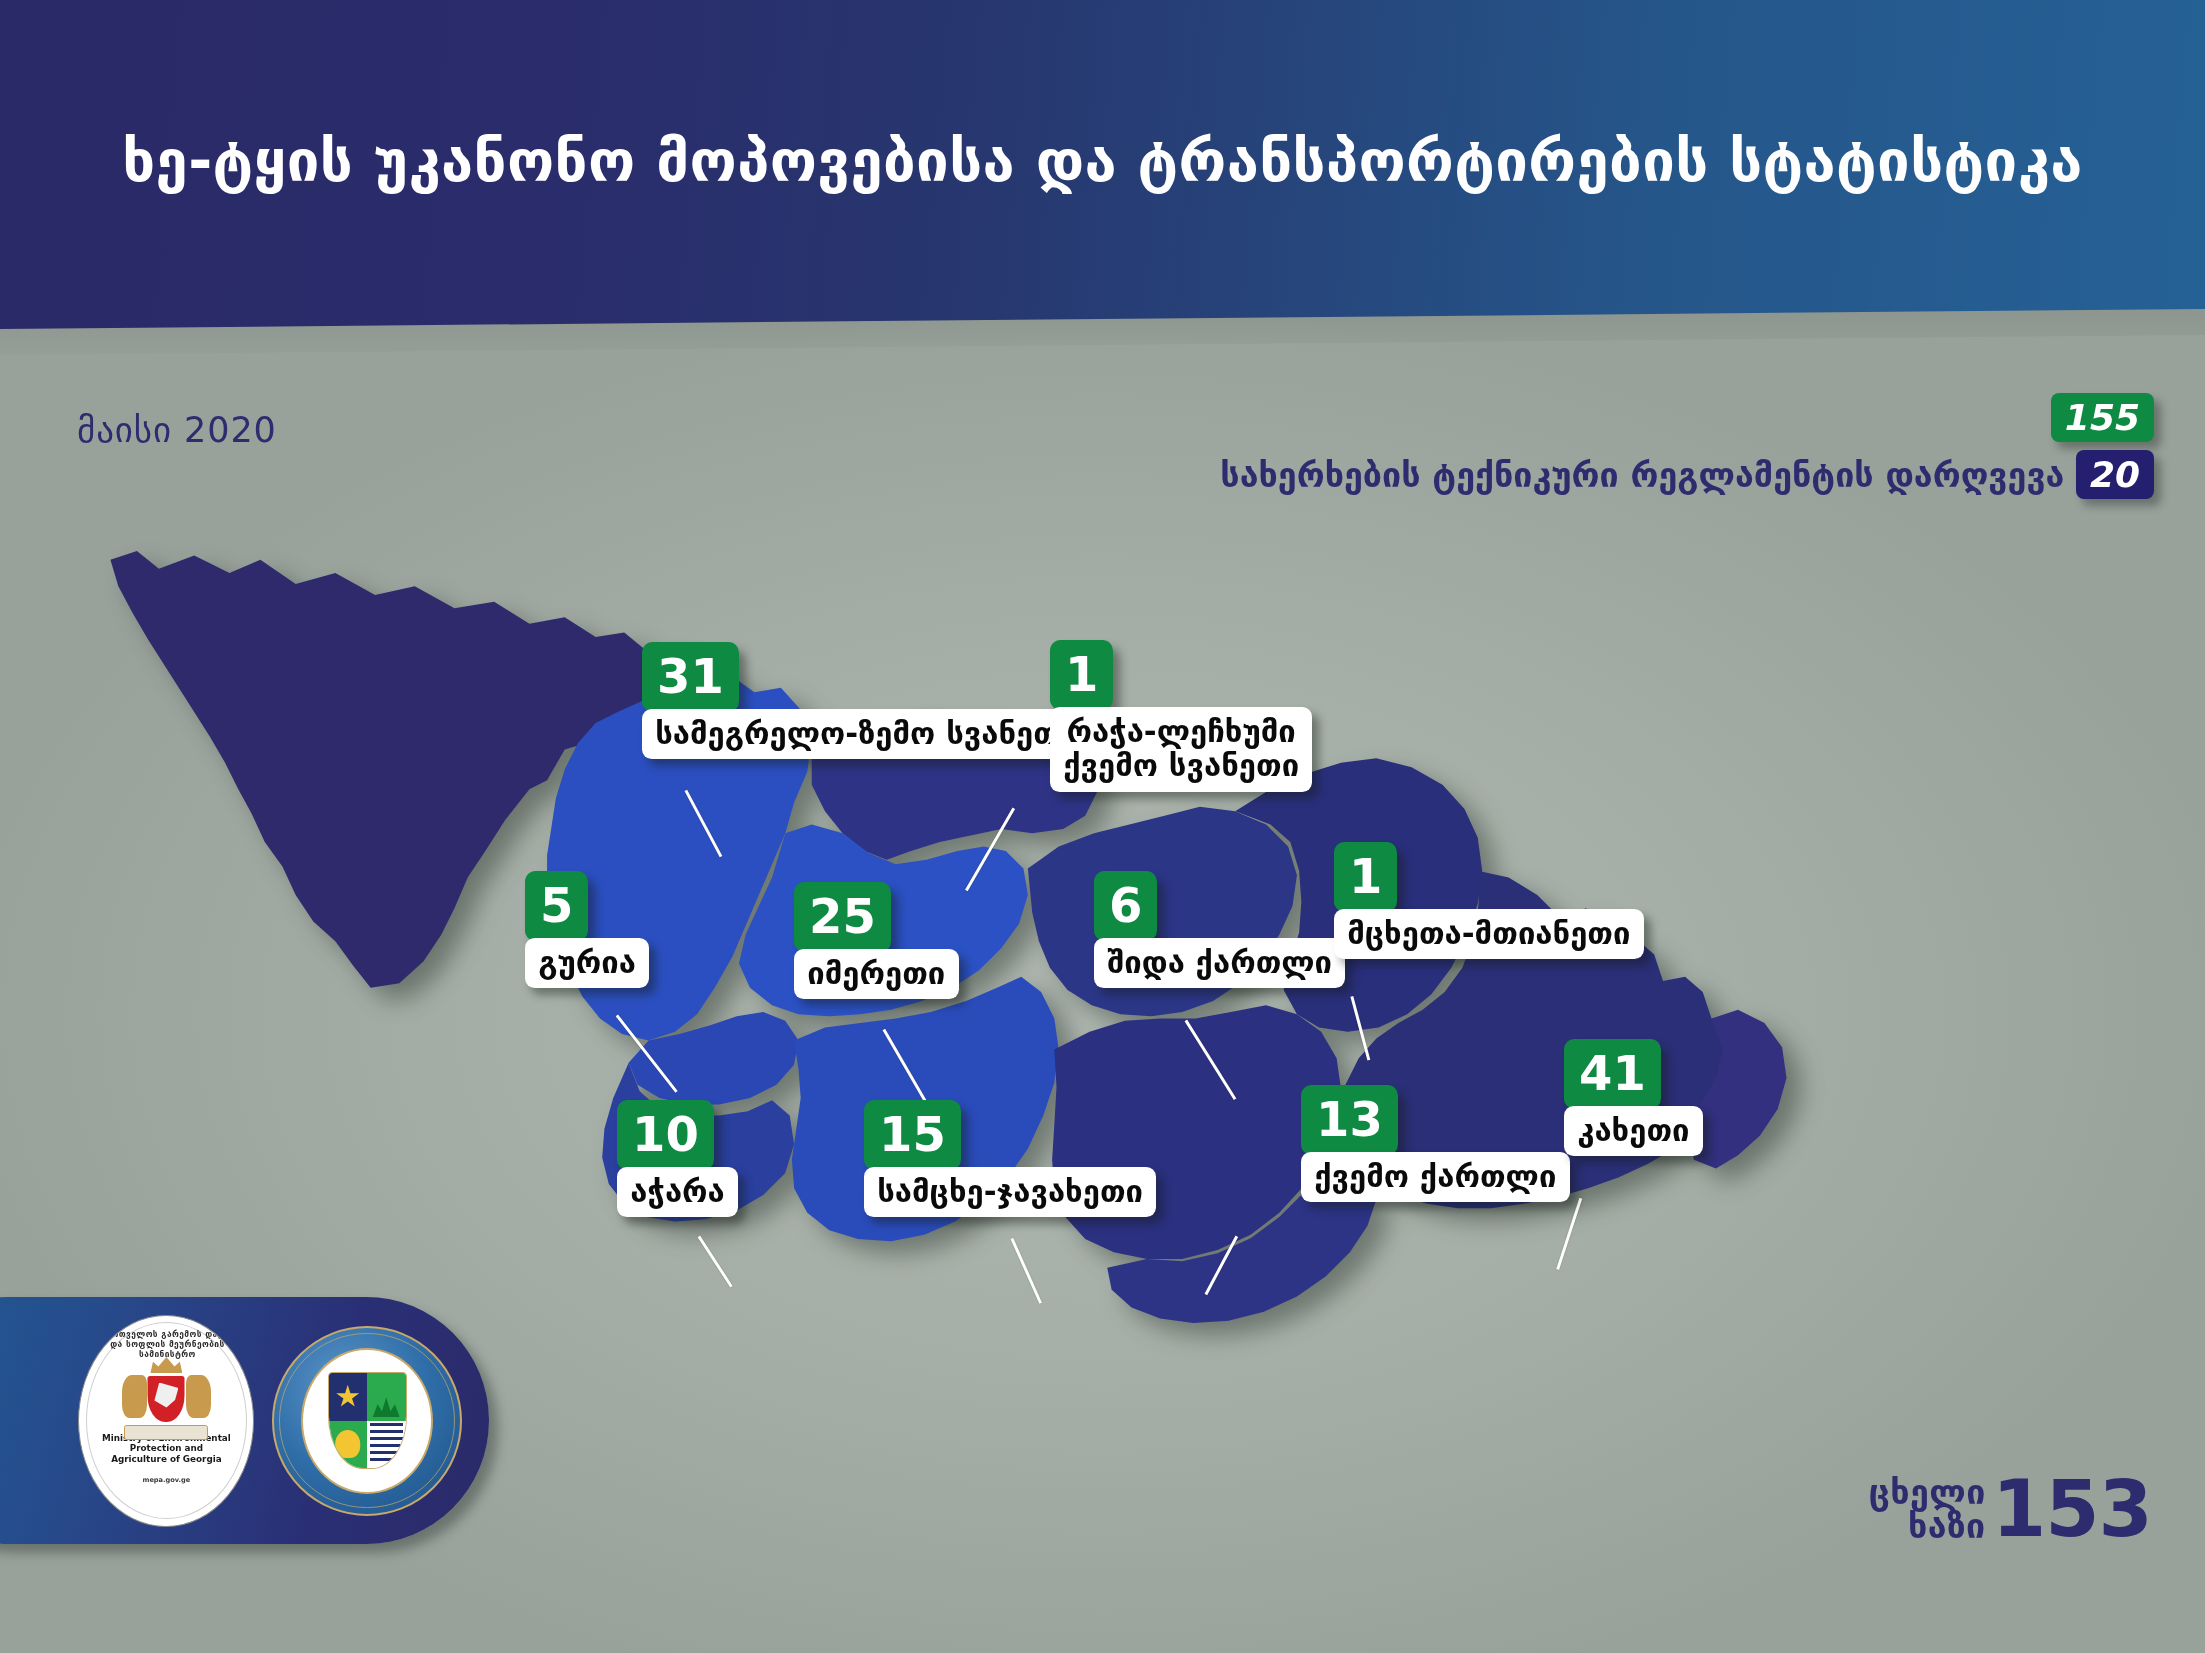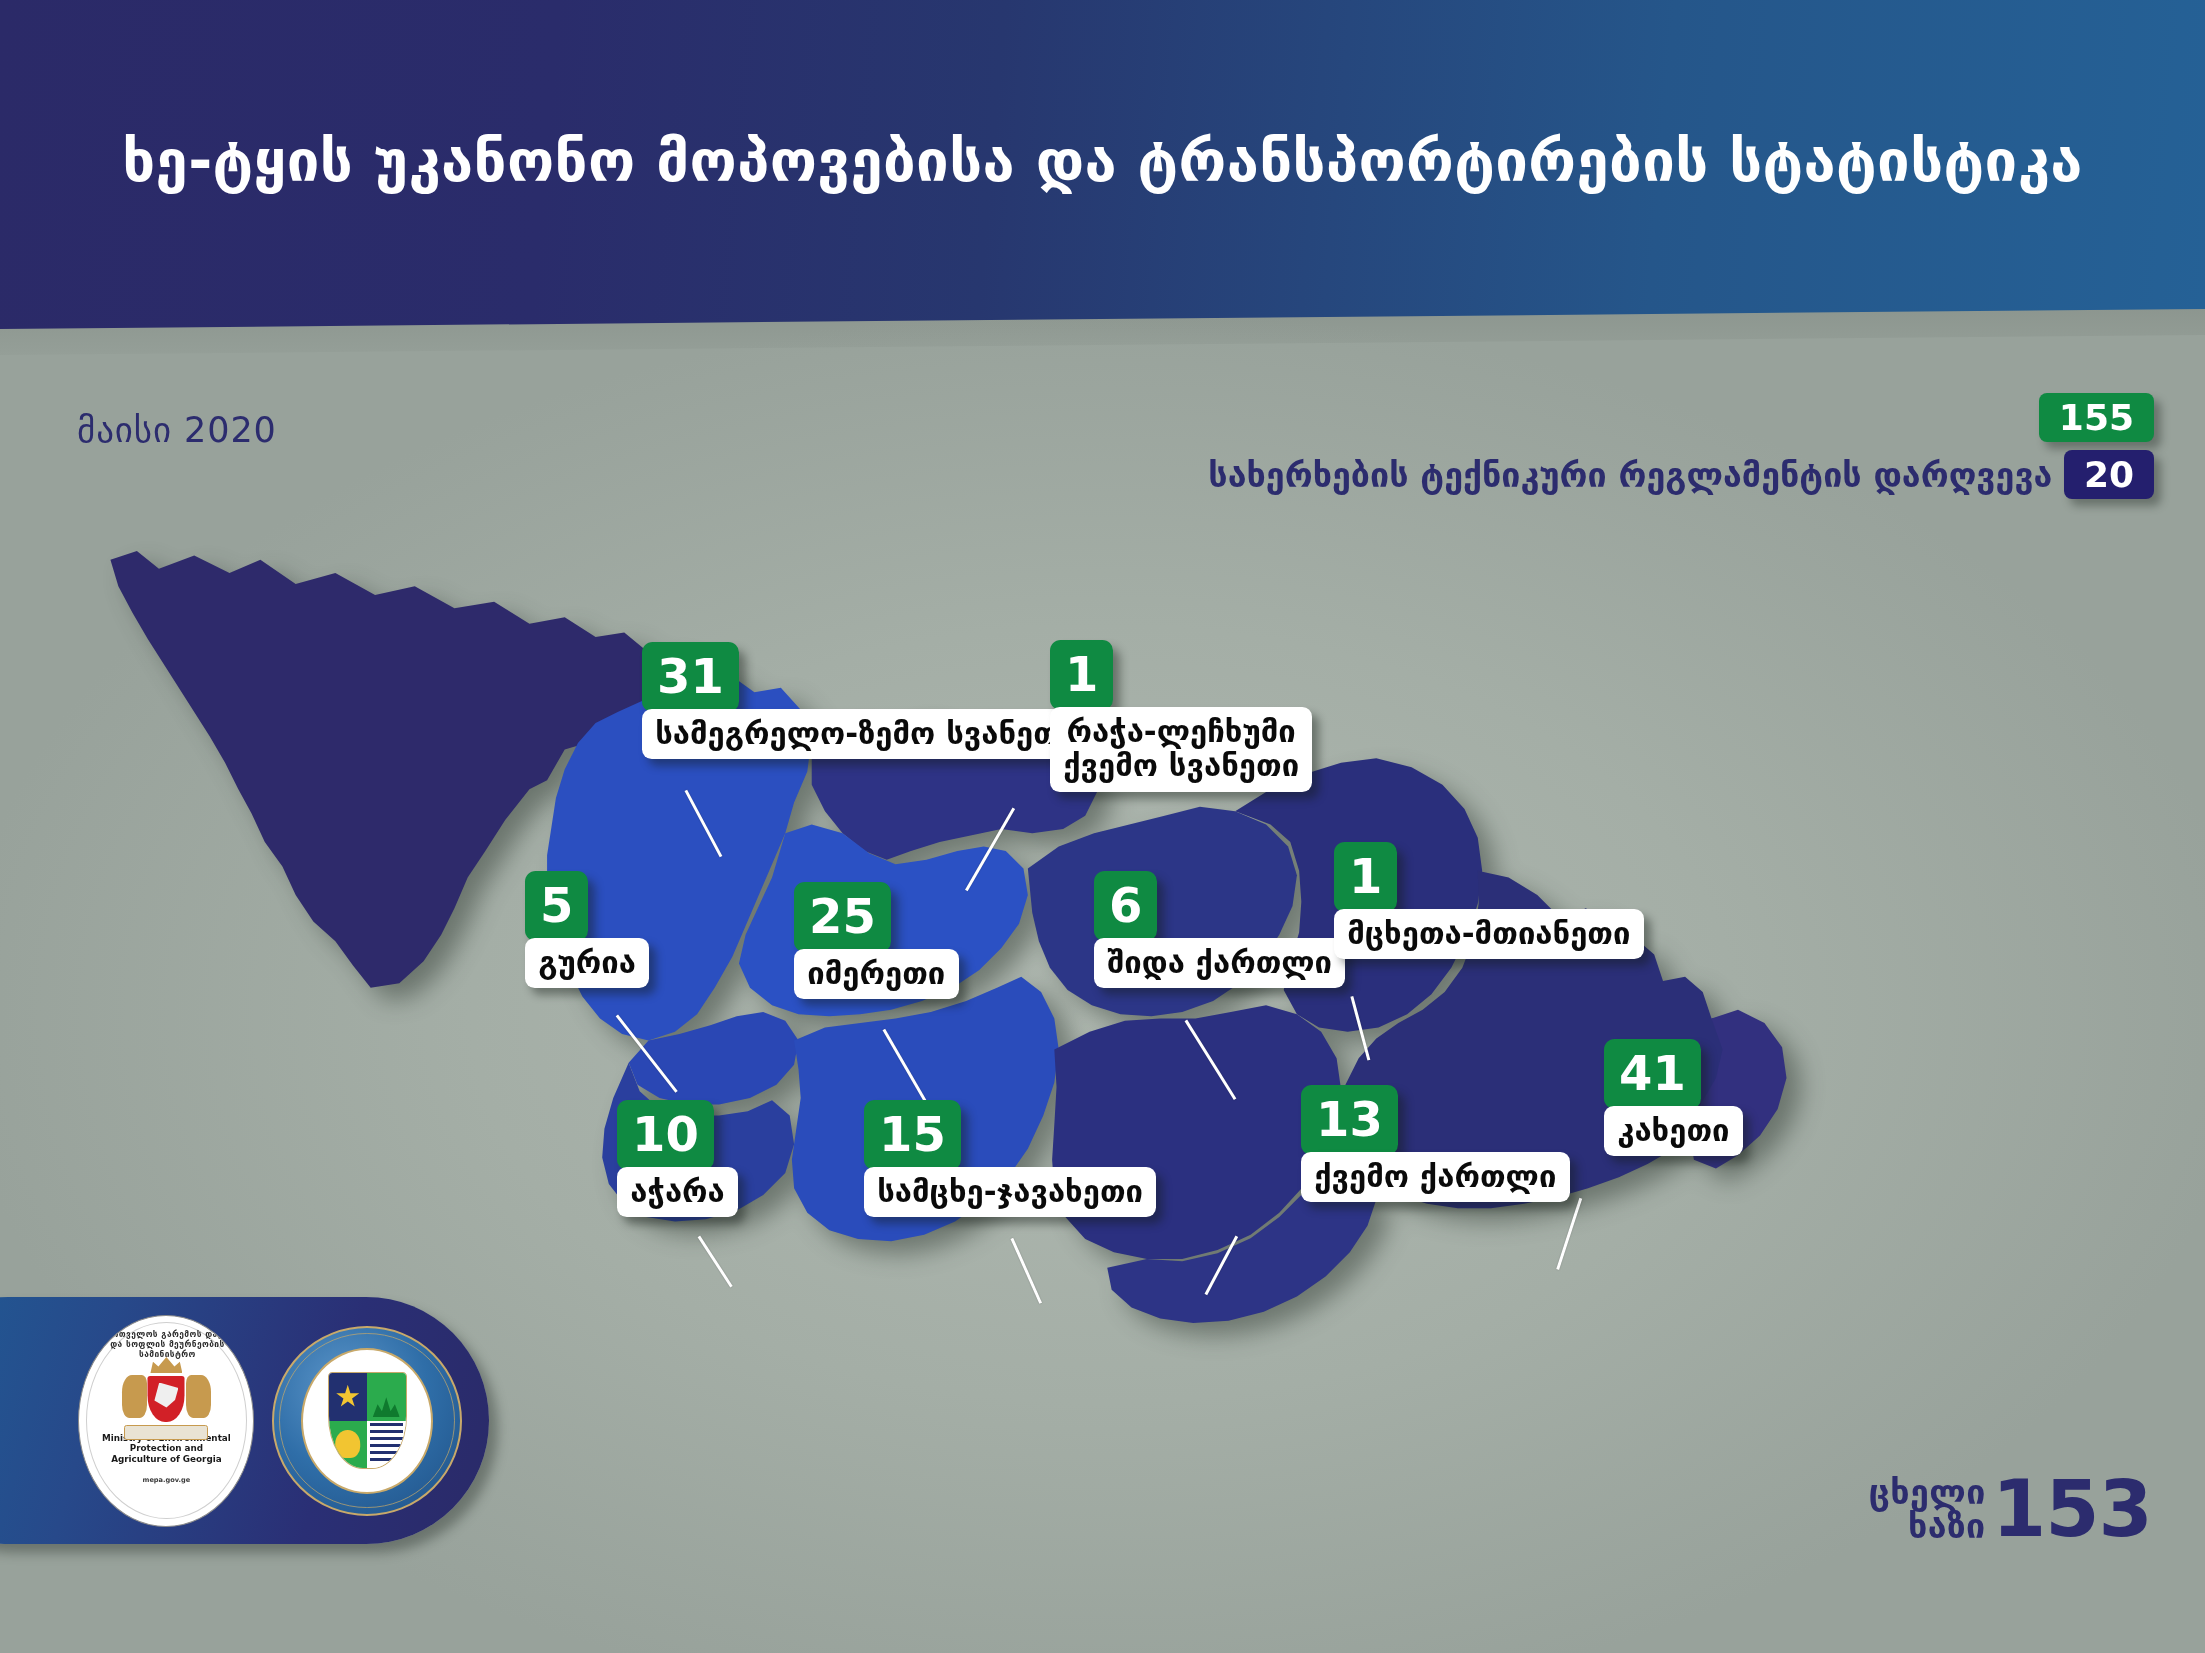--- a/index.html
+++ b/index.html
@@ -95,22 +95,23 @@
   .legend-chip {
     min-width: 75px;
     height: 49px;
     border-radius: 8px;
     color: #ffffff;
     font-size: 36px;
     font-weight: 700;
     display: flex;
     align-items: center;
     justify-content: center;
-    padding: 0 20px;
+    padding: 0 14px;
     box-shadow: 6.2px 7px 8px rgba(20,28,22,0.35);
+    font-style: italic;
   }
 
   
   #map-wrap {
     position: absolute;
     left: 106px; top: 542px;
     width: 1879px;
     height: 909px;
     z-index: 10;
     filter: drop-shadow(15px 13.2px 11.5px rgba(25,35,28,0.40));
@@ -521,21 +522,21 @@
 <div class="leader" style="left:1012px; top:1237px; width:71px; transform:rotate(66deg);"></div>
 
 <div class="marker" style="left:1301px; top:1085px;">
   <div class="stack">
     <div class="count">13</div>
     <div class="name" style="margin-top:-2.6px;">ქვემო ქართლი</div>
   </div>
 </div>
 <div class="leader" style="left:1237px; top:1235px; width:66px; transform:rotate(118deg);"></div>
 
-<div class="marker" style="left:1604px; top:1039px;">
+<div class="marker" style="left:1564px; top:1039px;">
   <div class="stack">
     <div class="count">41</div>
     <div class="name" style="margin-top:-2.6px;">კახეთი</div>
   </div>
 </div>
 <div class="leader" style="left:1581px; top:1197px; width:75px; transform:rotate(108deg);"></div>
 
 <div id="logo-panel">
   <div class="emblem" id="emblem-mepa">
     <div class="ge-ring"></div>

